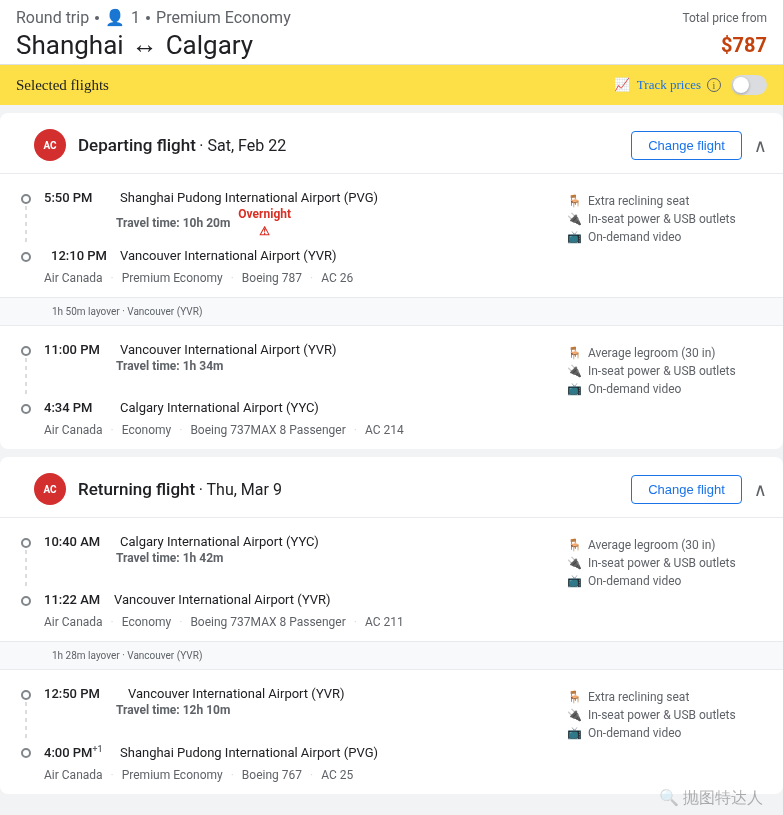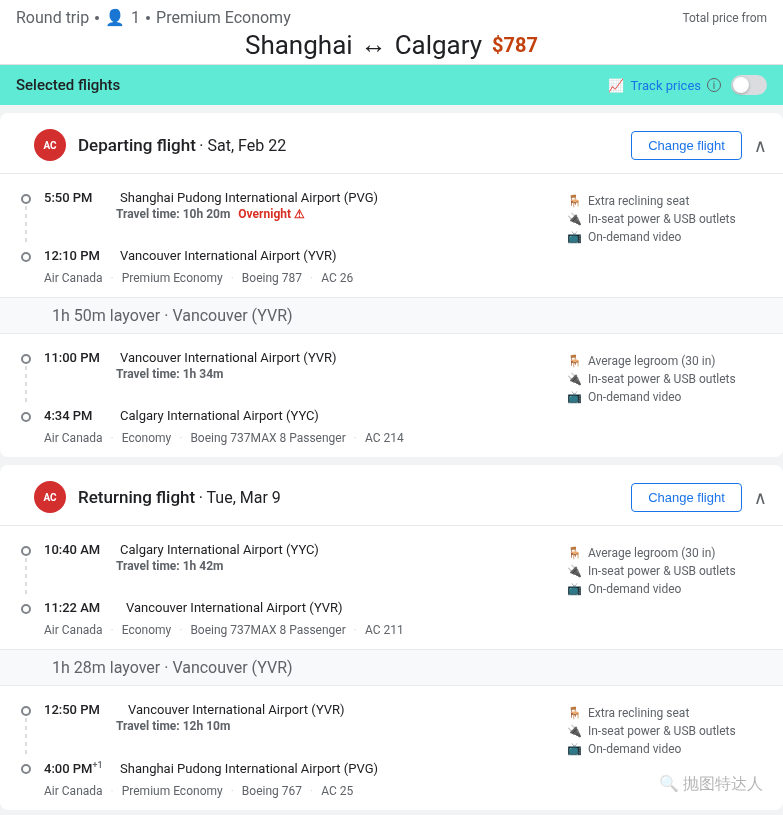--- a/index.html
+++ b/index.html
@@ -41,21 +41,21 @@
     }
 
     .total-price-label {
       font-size: 12px;
       color: #5f6368;
       text-align: right;
     }
 
     .route-price-row {
       display: flex;
-      justify-content: center;
+      justify-content: space-between;
       align-items: center;
       gap: 10px;
     }
 
     .route-title {
       font-size: 26px;
       font-weight: 400;
       color: #202124;
       display: flex;
       align-items: center;
@@ -66,21 +66,22 @@
       font-size: 20px;
       font-weight: 700;
       color: #c2410c;
     }
 
     .selected-flights-bar {
       display: flex;
       justify-content: space-between;
       align-items: center;
       padding: 10px 16px;
-      background: #5eead4;
+      background: #fde047;
+      font-family: Liberation Serif, serif;
     }
 
     .selected-flights-label {
       font-size: 15px;
       font-weight: 500;
       color: #202124;
     }
 
     .track-prices {
       display: flex;
@@ -243,20 +244,21 @@
       gap: 8px;
       font-weight: bold;
     }
 
     .overnight-badge {
       color: #d93025;
       font-size: 12px;
       display: flex;
       align-items: center;
       gap: 3px;
+      flex-direction: column;
     }
 
     .flight-info-row {
       font-size: 12px;
       color: #5f6368;
       padding: 6px 0 0 0;
       display: flex;
       gap: 8px;
     }
 
@@ -279,27 +281,27 @@
       gap: 6px;
       font-size: 12px;
       color: #5f6368;
     }
 
     .layover-bar {
       background: #f8f9fa;
       border-top: 1px solid #e8eaed;
       border-bottom: 1px solid #e8eaed;
       padding: 8px 16px 8px 52px;
-      font-size: 16px;
+      font-size: 10px;
       color: #5f6368;
     }
 
     .watermark {
       position: fixed;
-      bottom: 20px;
+      bottom: 6px;
       right: 20px;
       font-size: 16px;
       color: rgba(0,0,0,0.3);
       pointer-events: none;
       text-align: right;
     }
 
     .info-icon {
       display: inline-flex;
       align-items: center;
@@ -395,21 +397,21 @@
                 <span>⚠</span>
               </span>
             </div>
           </div>
         </div>
 
         <div class="stop-row" style="margin-top:4px;">
           <div class="segment-timeline">
             <div class="timeline-dot"></div>
           </div>
-          <div style="padding-left:8px;">
+          <div style="padding-left:8px;text-align:center;">
             <div style="display:flex;align-items:center;gap:6px;">
               <span class="stop-time">12:10 PM</span>
               <span class="stop-airport">Vancouver International Airport (YVR)</span>
             </div>
           </div>
         </div>
 
         <div class="flight-info-row" style="padding-left:28px;">
           <span>Air Canada</span>
           <span class="flight-info-sep">·</span>
@@ -511,21 +513,21 @@
     <div class="flight-header-left">
       <div class="airline-logo">
         <svg width="20" height="20" viewBox="0 0 20 20">
           <circle cx="10" cy="10" r="9" fill="#d32f2f"></circle>
           <text x="10" y="14" text-anchor="middle" fill="white" font-size="10" font-weight="bold">AC</text>
         </svg>
       </div>
       <div>
         <span class="flight-type-title">Returning flight</span>
         <span class="flight-date"> · </span>
-        <span class="flight-date">Tue, Mar 9</span>
+        <span class="flight-date">Thu, Mar 9</span>
       </div>
     </div>
     <div class="flight-header-right">
       <button class="change-flight-btn">Change flight</button>
       <span class="collapse-icon">∧</span>
     </div>
   </div>
 
   <div class="flight-segment">
     <div class="segment-row">
@@ -543,21 +545,21 @@
             <div class="travel-time-row">
               <span>Travel time: 1h 42m</span>
             </div>
           </div>
         </div>
         <div class="stop-row" style="margin-top:4px;">
           <div class="segment-timeline">
             <div class="timeline-dot"></div>
           </div>
           <div style="padding-left:8px;">
-            <div style="display:flex;align-items:center;gap:12px;">
+            <div style="display:flex;align-items:center;gap:0;">
               <span class="stop-time">11:22 AM</span>
               <span class="stop-airport">Vancouver International Airport (YVR)</span>
             </div>
           </div>
         </div>
         <div class="flight-info-row" style="padding-left:28px;">
           <span>Air Canada</span>
           <span class="flight-info-sep">·</span>
           <span>Economy</span>
           <span class="flight-info-sep">·</span>

